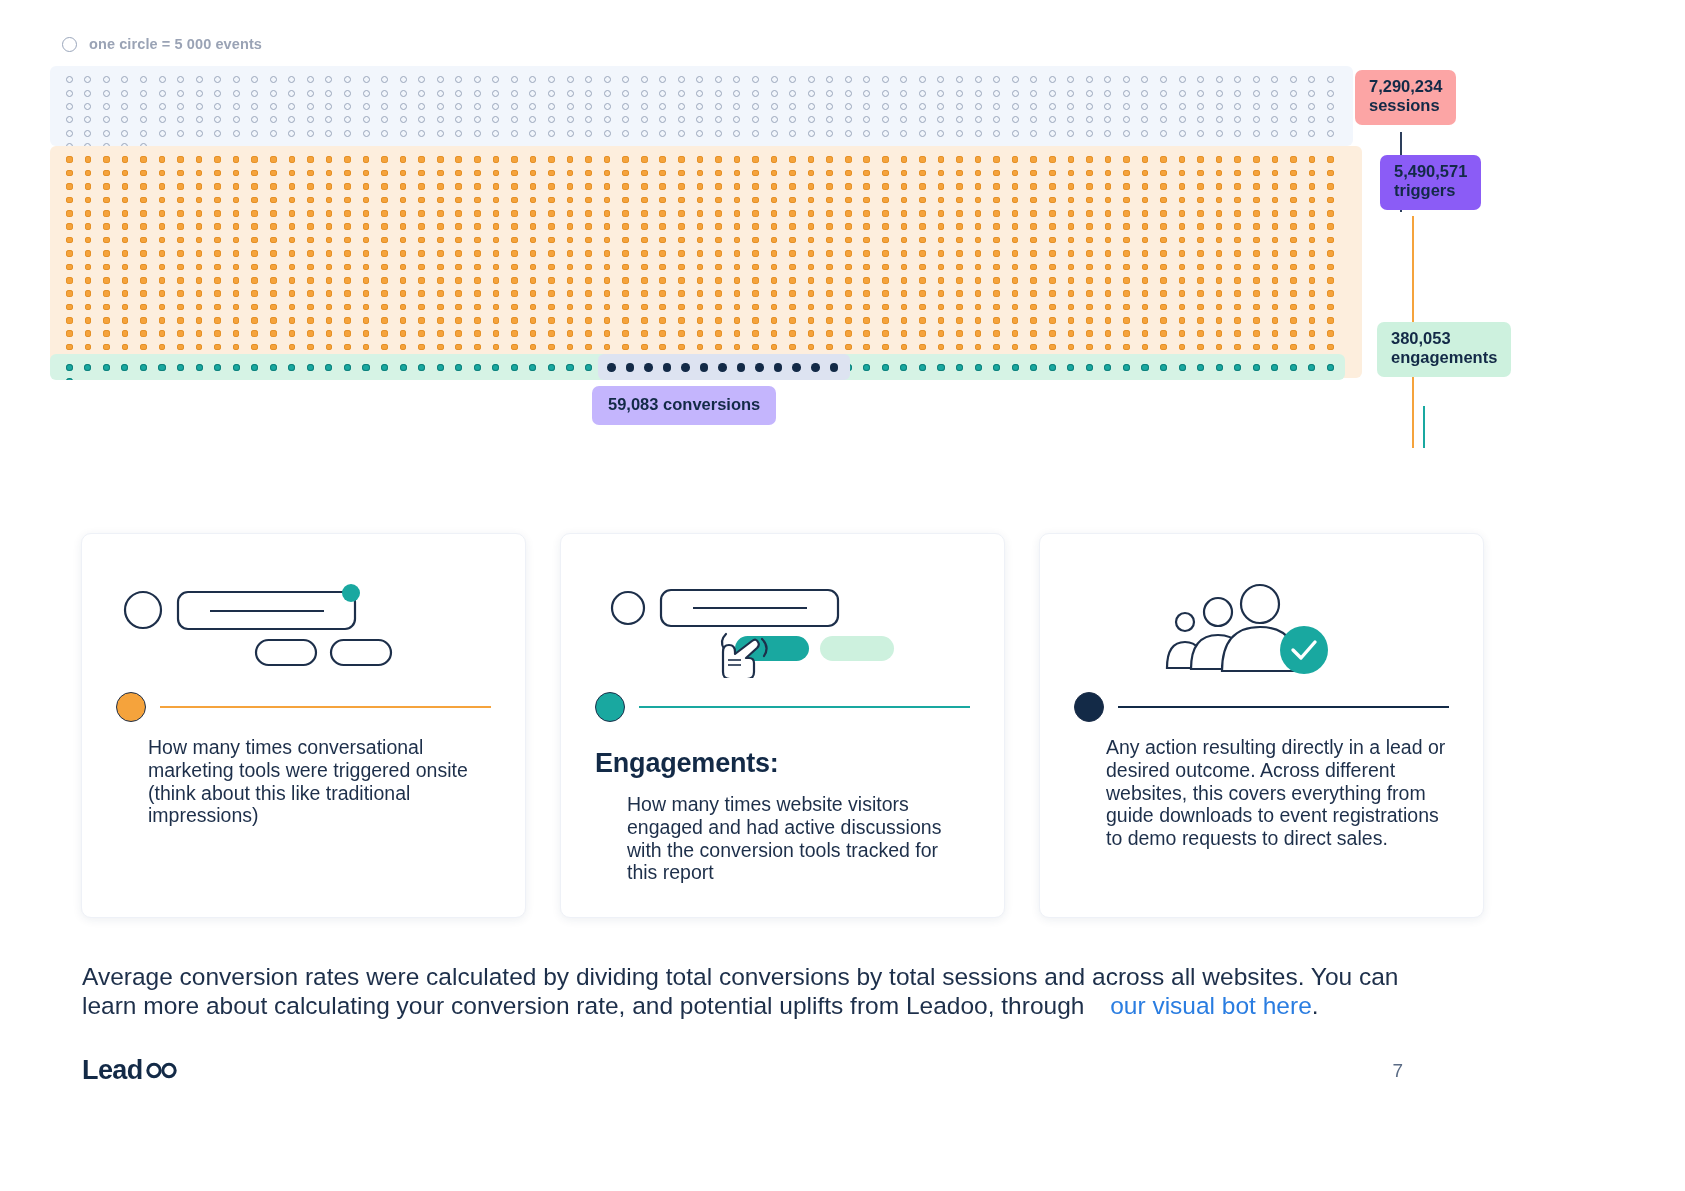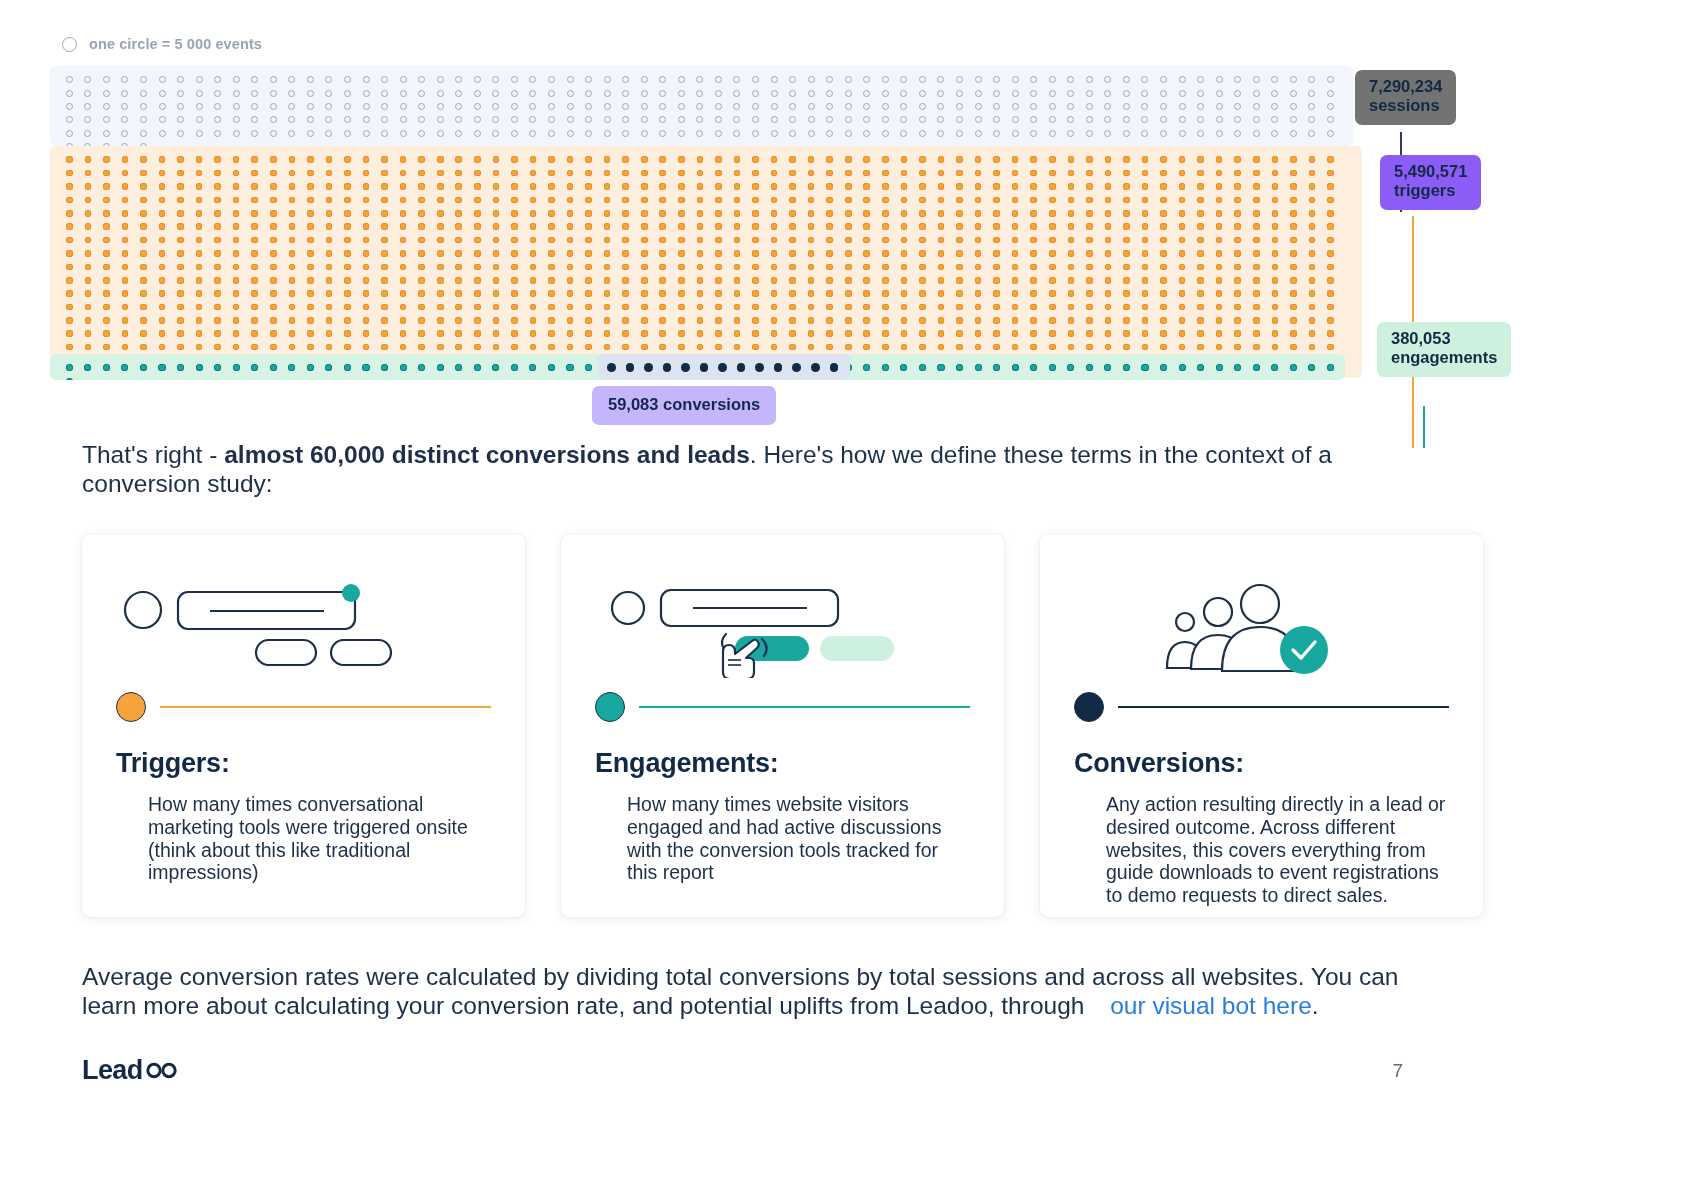--- a/index.html
+++ b/index.html
@@ -60,21 +60,21 @@
   .dot-navy i { background: #132A47; width: 8.6px; height: 8.6px; }
 
   
   .callout {
     position: absolute;
     padding: 7px 14px 9px 14px;
     border-radius: 7px;
     font-weight: 700; font-size: 16.5px; line-height: 1.18;
     white-space: pre-line;
   }
-  .callout-sessions { left: 1355px; top: 70px; background: #737373; color: #132A47; }
+  .callout-sessions { left: 1355px; top: 70px; background: #fca5a5; color: #132A47; }
   .callout-triggers { left: 1380px; top: 155px; background: #8b5cf6; color: #132A47; }
   .callout-engagements { left: 1377px; top: 322px; background: #cdf1de; color: #132A47; }
   .callout-conversions {
     left: 592px; top: 386px; background: #c4b5fd; color: #132A47;
     padding: 9px 16px 11px 16px;
   }
 
   .tick { position: absolute; width: 1.8px; }
   .tick-sessions { left: 1350px; top: 66px; height: 80px; background: #2d3f5c; }
   .tick-triggers { left: 1362px; top: 150px; height: 232px; background: #F5A33C; }
@@ -4842,40 +4842,38 @@
   </div>
 
   <div class="callout callout-sessions">7,290,234
 sessions</div>
   <div class="callout callout-triggers">5,490,571
 triggers</div>
   <div class="callout callout-engagements">380,053
 engagements</div>
   <div class="callout callout-conversions">59,083 conversions</div>
 
-  <p class="intro"><span>That's right - </span><b>almost 60,000 distinct conversions and leads</b><span>. Here's how we define these terms in the context of a conversion study:</span></p>
 
   <div class="cards">
 
     <div class="card">
       <div class="card-art">
         <svg width="330" height="110" viewBox="0 0 330 110" fill="none">
           <circle cx="27" cy="42" r="18" stroke="#1d2f4a" stroke-width="2.2"></circle>
           <rect x="62" y="24" width="177" height="37" rx="10" stroke="#1d2f4a" stroke-width="2.2"></rect>
           <line x1="94" y1="43" x2="208" y2="43" stroke="#1d2f4a" stroke-width="2.2"></line>
           <circle cx="235" cy="25" r="9" fill="#19A8A0"></circle>
           <rect x="140" y="72" width="60" height="25" rx="12.5" stroke="#1d2f4a" stroke-width="2.2"></rect>
           <rect x="215" y="72" width="60" height="25" rx="12.5" stroke="#1d2f4a" stroke-width="2.2"></rect>
         </svg>
       </div>
       <div class="card-rule">
         <span class="rule-dot rule-dot-orange"></span>
         <span class="rule-line rule-line-orange"></span>
       </div>
-      <h3 class="card-title">Triggers:</h3>
       <p class="card-body">How many times conversational marketing tools were triggered onsite (think about this like traditional impressions)</p>
     </div>
 
     <div class="card">
       <div class="card-art">
         <svg width="330" height="110" viewBox="0 0 330 110" fill="none">
           <circle cx="33" cy="40" r="16" stroke="#1d2f4a" stroke-width="2.2"></circle>
           <rect x="66" y="22" width="177" height="36" rx="10" stroke="#1d2f4a" stroke-width="2.2"></rect>
           <line x1="98" y1="40" x2="212" y2="40" stroke="#1d2f4a" stroke-width="2.2"></line>
           <rect x="140" y="68" width="74" height="25" rx="12.5" fill="#19A8A0"></rect>
@@ -4905,21 +4903,20 @@
           <circle cx="186" cy="36" r="19" stroke="#1d2f4a" stroke-width="2.2" fill="#fff"></circle>
           <path d="M148 103 q0 -44 38 -44 q38 0 38 44 z" stroke="#1d2f4a" stroke-width="2.2" fill="#fff"></path>
           <circle cx="230" cy="82" r="24" fill="#19A8A0"></circle>
           <path d="M219 82 l8 8 l14 -16" stroke="#ffffff" stroke-width="3.4" stroke-linecap="round" stroke-linejoin="round" fill="none"></path>
         </svg>
       </div>
       <div class="card-rule">
         <span class="rule-dot rule-dot-navy"></span>
         <span class="rule-line rule-line-navy"></span>
       </div>
-      <h3 class="card-title">Conversions:</h3>
       <p class="card-body">Any action resulting directly in a lead or desired outcome. Across different websites, this covers everything from guide downloads to event registrations to demo requests to direct sales.</p>
     </div>
   </div>
 
   <p class="outro"><span>Average conversion rates were calculated by dividing total conversions by total sessions and across all websites. You can learn more about calculating your conversion rate, and potential uplifts from Leadoo, through </span><a href="#">our visual bot here</a><span>.</span></p>
 
   <div class="logo">
     <span>Lead</span>
     <span class="logo-mark">
       <svg width="34" height="22" viewBox="0 0 34 22" fill="none">

